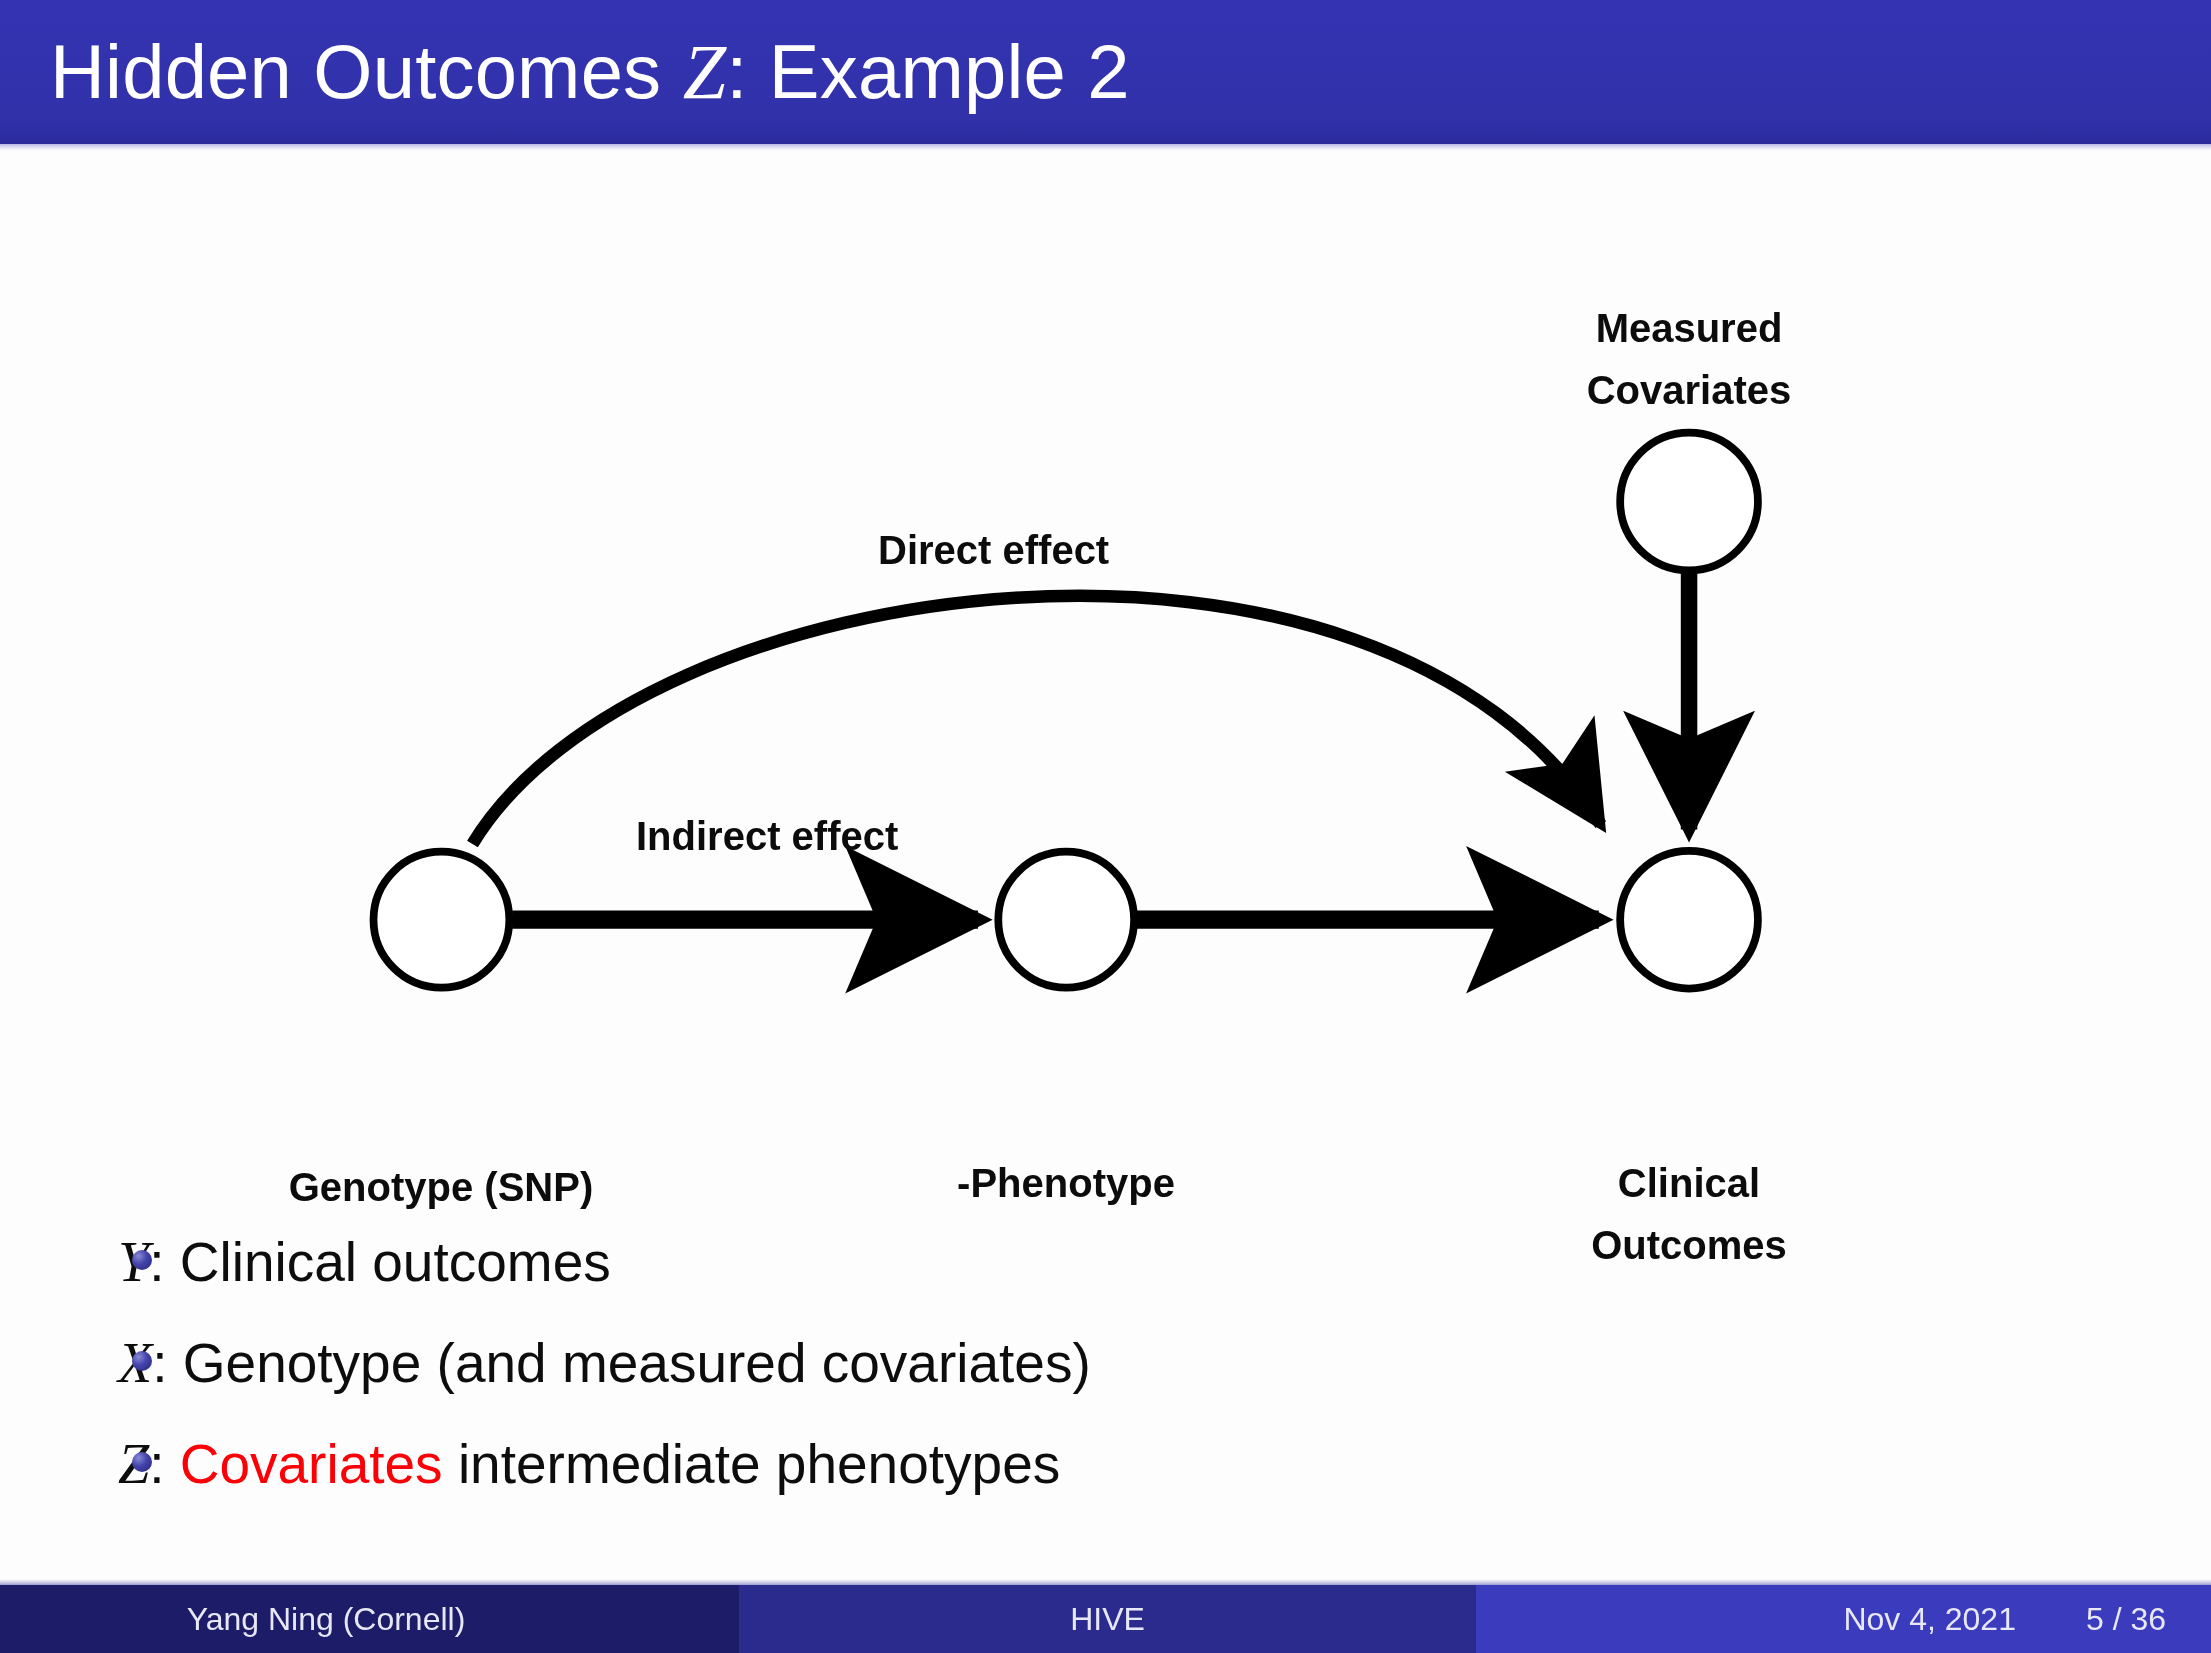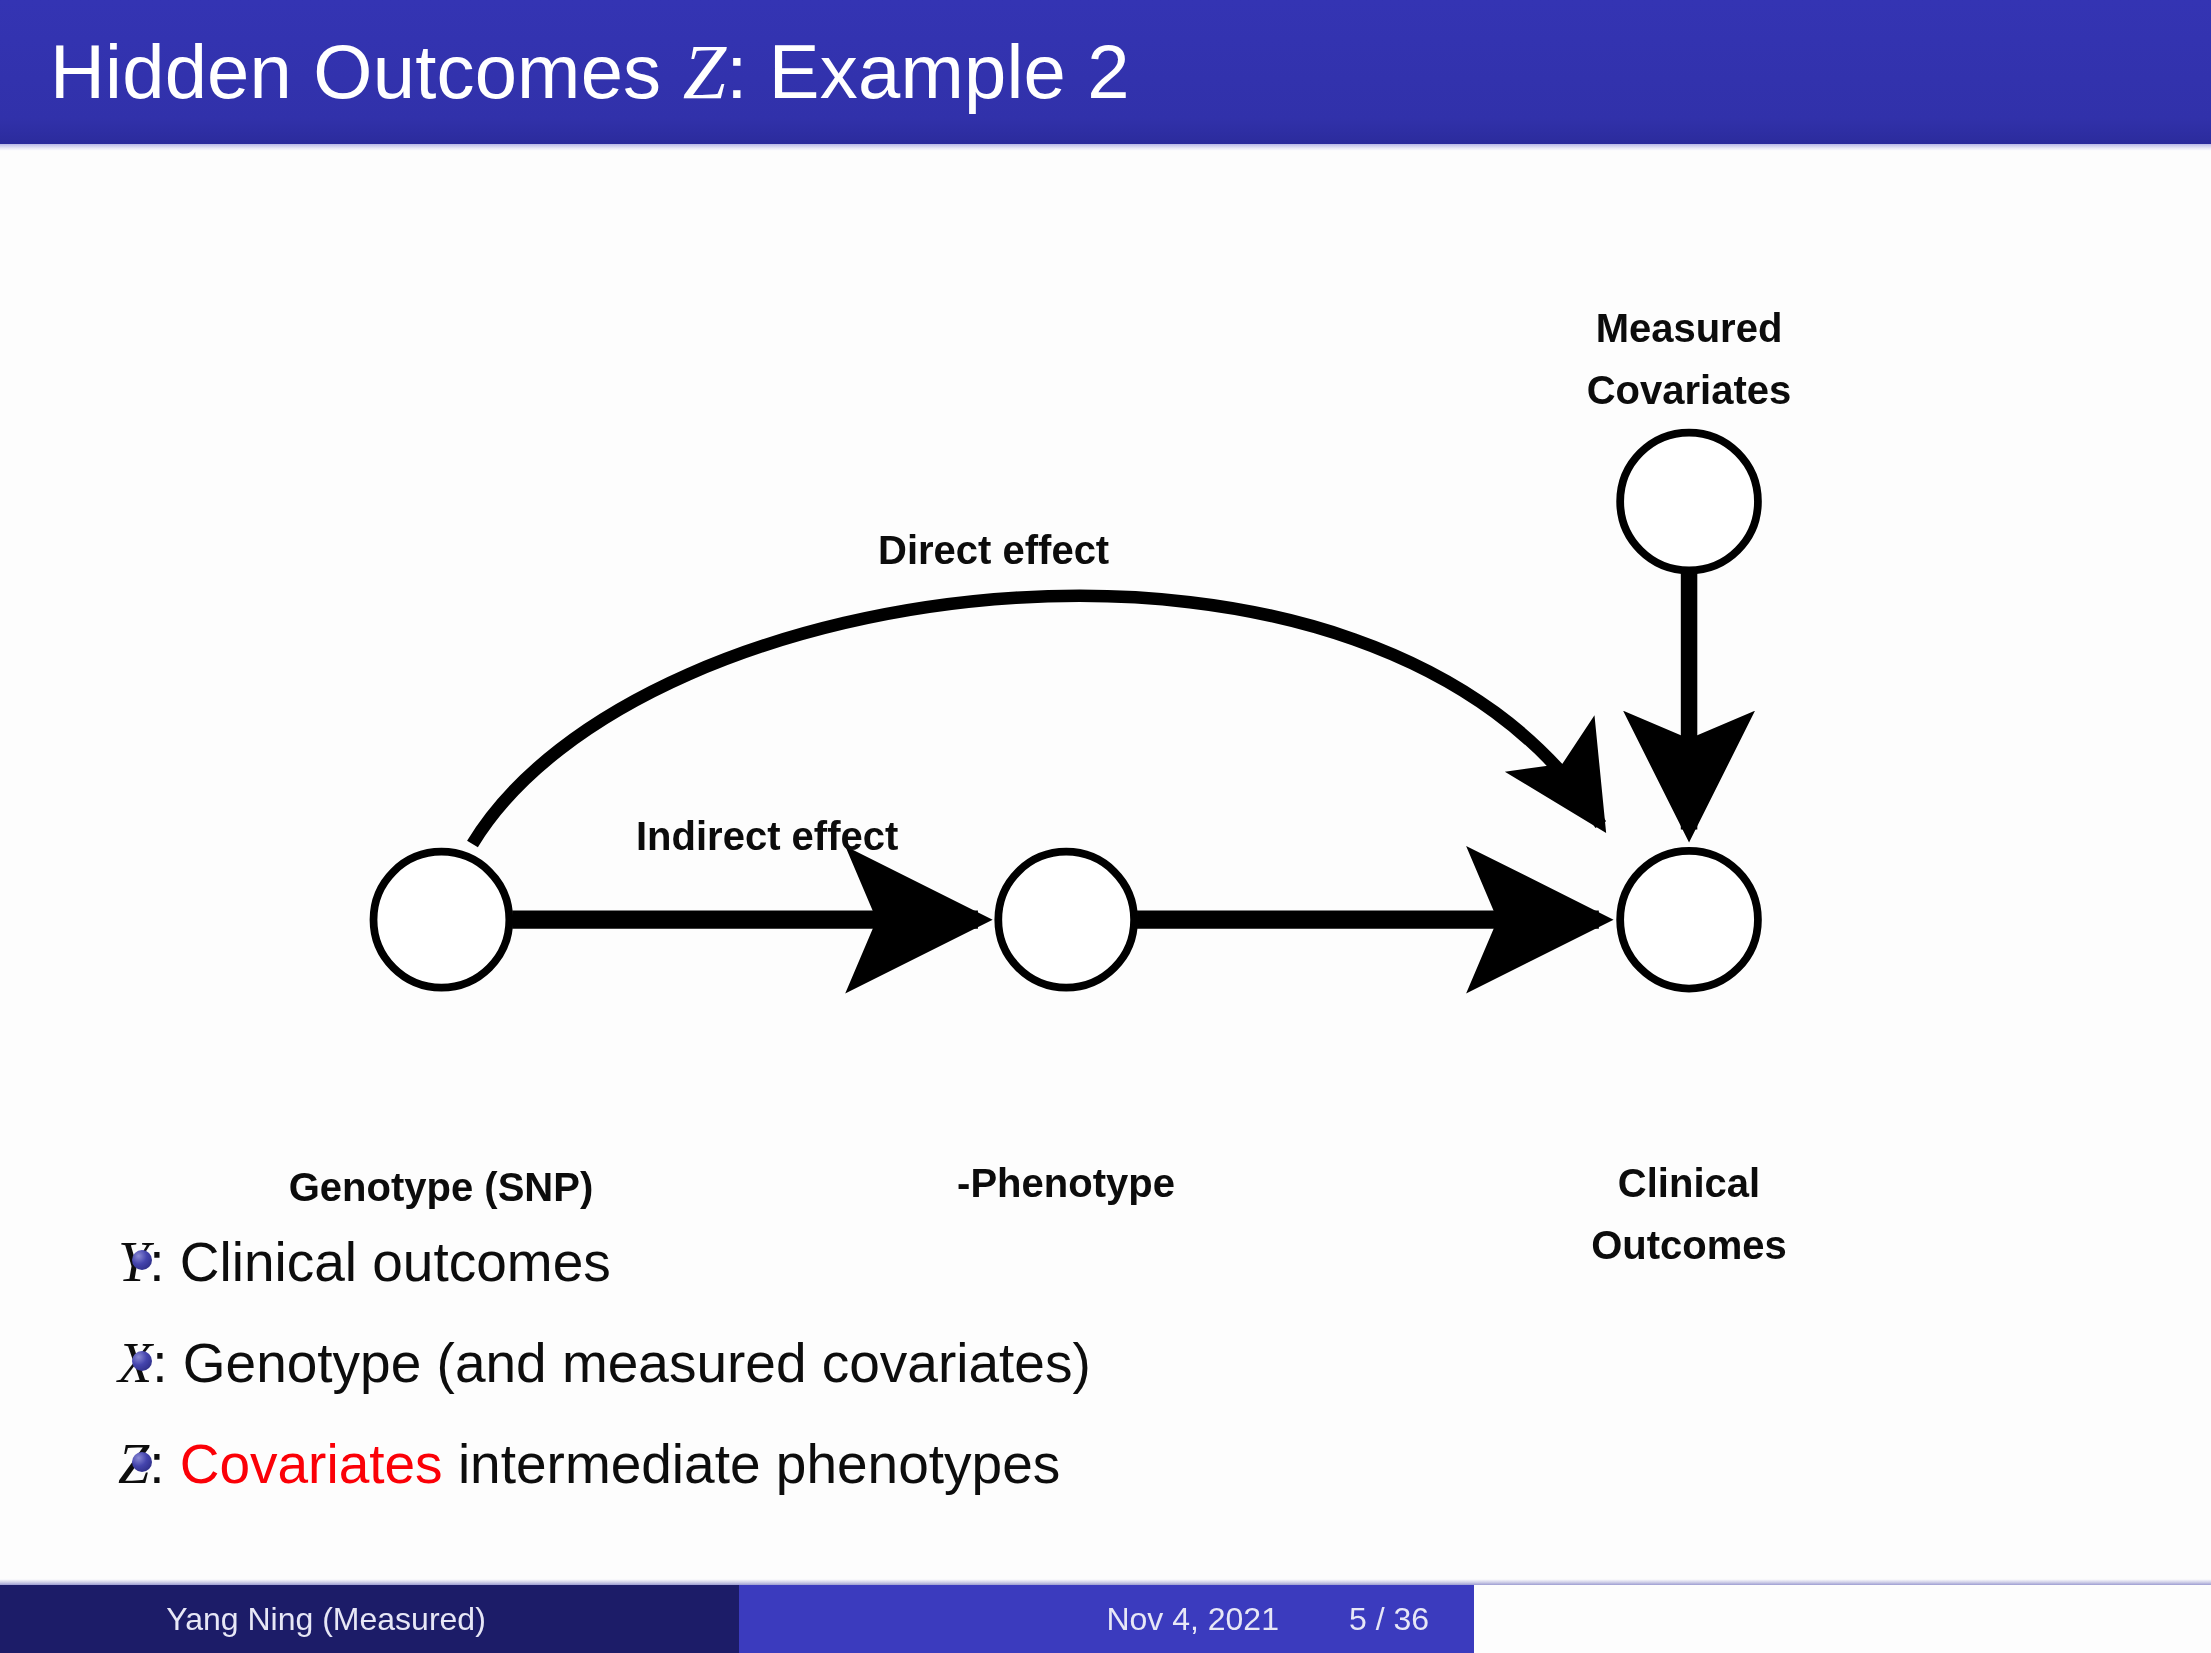--- a/index.html
+++ b/index.html
@@ -233,21 +233,24 @@
     <div class="bullet-row">
       <span class="bullet-dot"></span>
       <span class="bullet-text"><span class="mathvar">Z</span><span>: </span><span class="hl-red">Covariates</span><span> intermediate phenotypes</span></span>
     </div>
 
   </div>
 
   <div id="footer-topline"></div>
   <div id="footer">
     <div class="footer-seg" id="footer-author">
-        <span>Yang Ning  (Measured)</span>
+        <span>Yang Ning  (Cornell)</span>
+      </div>
+    <div class="footer-seg" id="footer-center">
+        <span>HIVE</span>
       </div>
     <div class="footer-seg" id="footer-right">
         <span>Nov 4, 2021</span>
         <span>5 / 36</span>
       </div>
   </div>
 
 </div>
 
 

